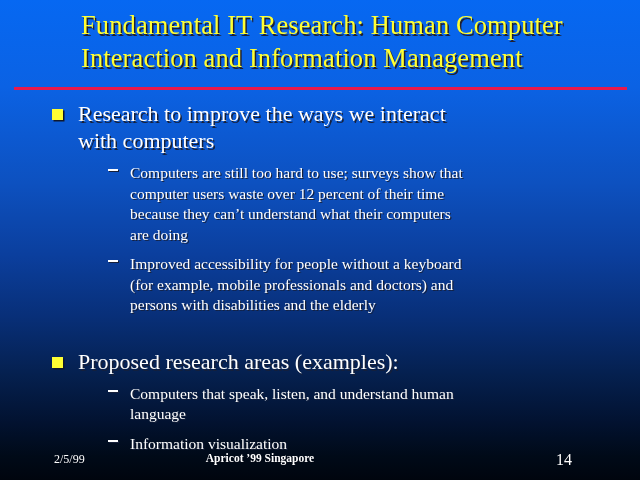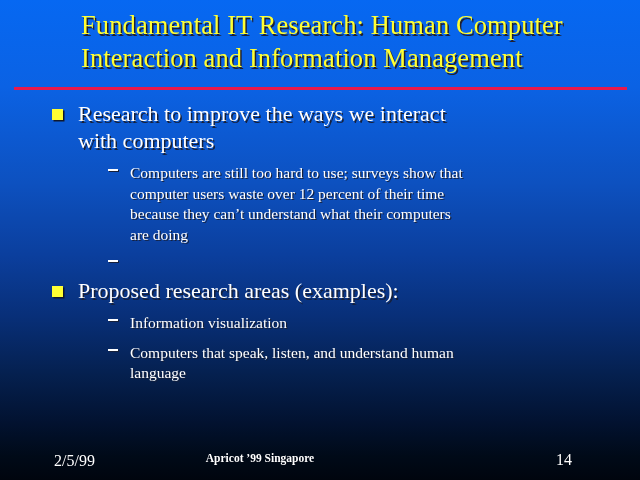--- a/index.html
+++ b/index.html
@@ -110,21 +110,21 @@
 
   .gap-before { margin-top: 32px; }
   .gap-small  { margin-top: 9px; }
 
   
   #footer-date {
     position: absolute;
     left: 54px;
     top: 452px;
     color: #ffffff;
-    font-size: 16px;
+    font-size: 12px;
     text-shadow: 1px 1px 0 #000814;
     text-align: center;
   }
   #footer-center {
     position: absolute;
     left: 0;
     top: 452px;
     width: 520px;
     text-align: center;
     color: #ffffff;
@@ -159,36 +159,37 @@
       <span class="txt">Research to improve the ways we interact with computers</span>
     </div>
 
     <div class="lvl2 gap-small">
       <span class="marker"></span>
       <span class="txt">Computers are still too hard to use; surveys show that computer users waste over 12 percent of their time because they can’t understand what their computers are doing</span>
     </div>
 
     <div class="lvl2 gap-small">
       <span class="marker"></span>
+      <span class="txt">Improved accessibility for people without a keyboard (for example, mobile professionals and doctors) and persons with disabilities and the elderly</span>
     </div>
 
 
     <div class="lvl1 gap-before">
       <span class="marker"></span>
       <span class="txt">Proposed research areas (examples):</span>
     </div>
 
     <div class="lvl2 gap-small">
       <span class="marker"></span>
-      <span class="txt">Information visualization</span>
+      <span class="txt">Computers that speak, listen, and understand human language</span>
     </div>
 
     <div class="lvl2 gap-small">
       <span class="marker"></span>
-      <span class="txt">Computers that speak, listen, and understand human language</span>
+      <span class="txt">Information visualization</span>
     </div>
 
   </div>
 
   <div id="footer-date">2/5/99</div>
   <div id="footer-center">Apricot ’99 Singapore</div>
   <div id="footer-page">14</div>
 
 </div>
 

